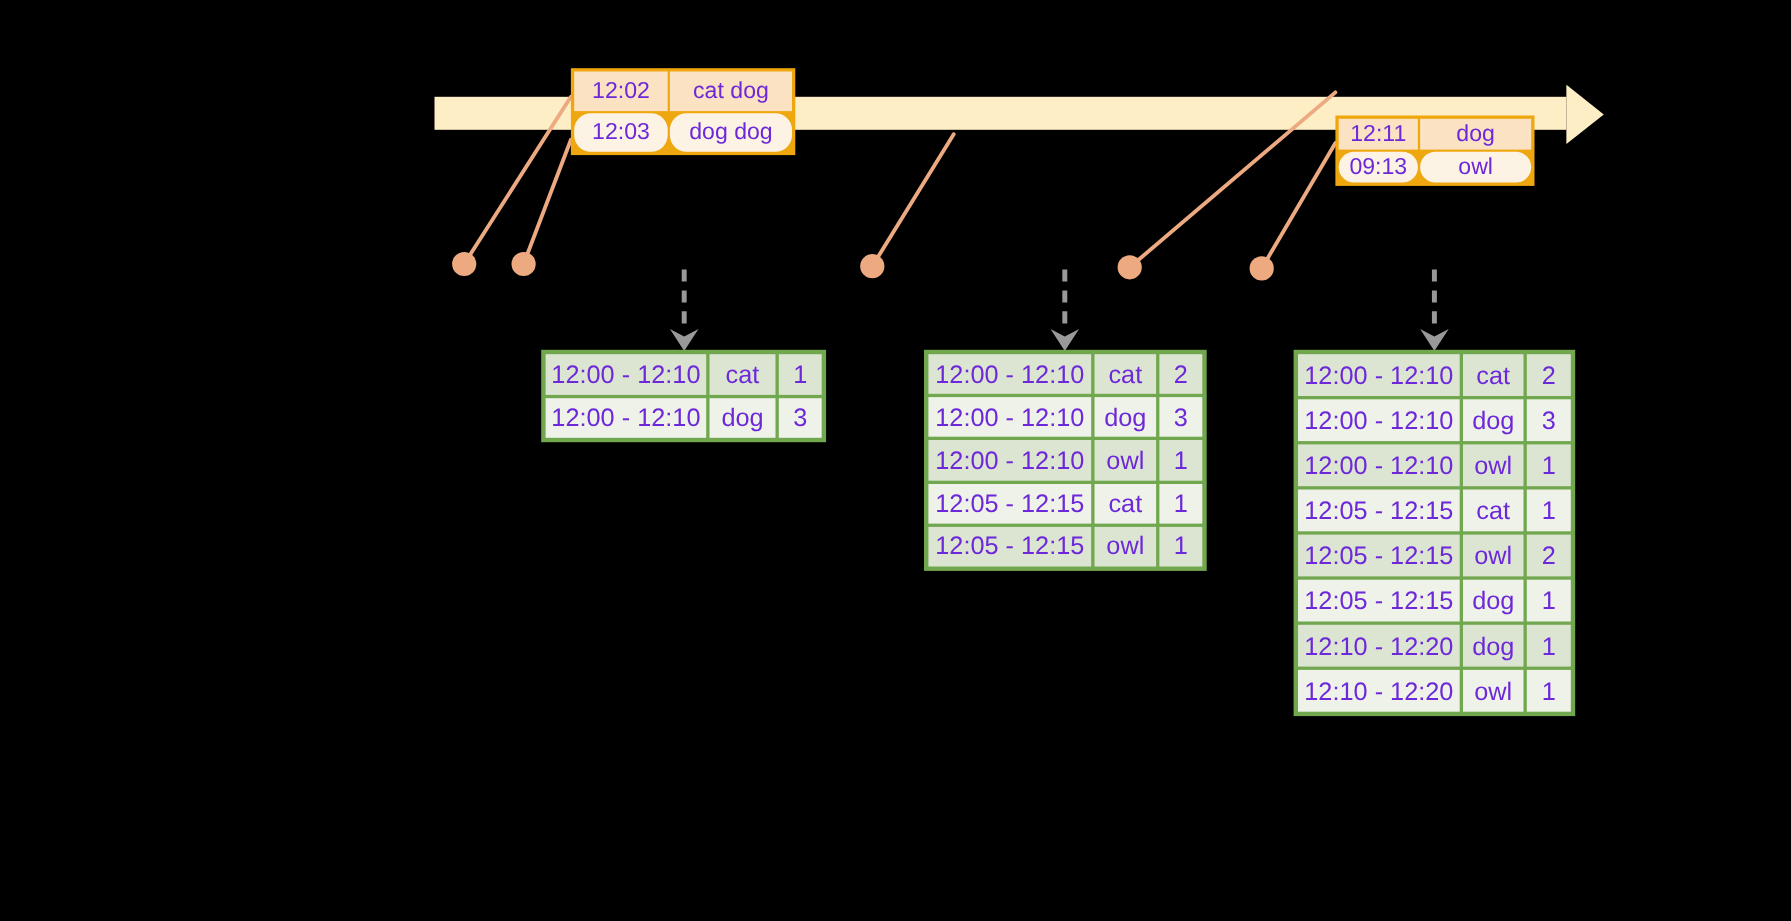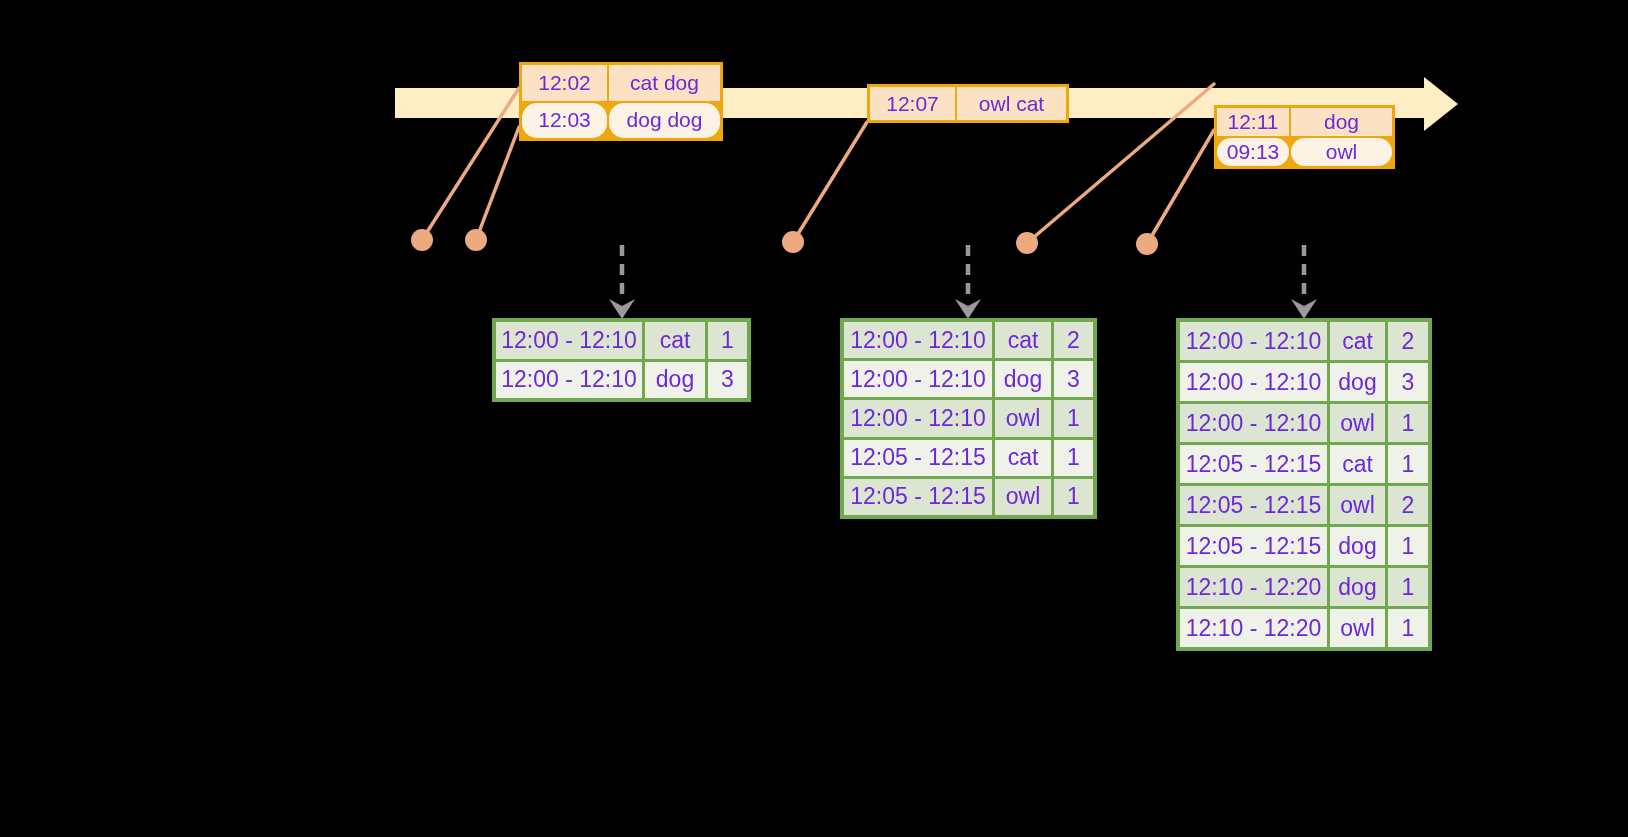--- a/index.html
+++ b/index.html
@@ -105,24 +105,20 @@
     </g>
   </svg>
 
   <div class="etable et1">
     <div class="cell ecell-dark">12:02</div>
     <div class="cell ecell-dark">cat dog</div>
     <div class="cell ecell-light">12:03</div>
     <div class="cell ecell-light">dog dog</div>
   </div>
 
-  <div class="etable et2">
-    <div class="cell ecell-dark">12:07</div>
-    <div class="cell ecell-dark">owl cat</div>
-  </div>
 
   <div class="etable et3">
     <div class="cell ecell-dark">12:11</div>
     <div class="cell ecell-dark">dog</div>
     <div class="cell ecell-light">09:13</div>
     <div class="cell ecell-light">owl</div>
   </div>
 
   <div class="gtable gt1">
     <div class="cell gcell-dark">12:00 - 12:10</div>

